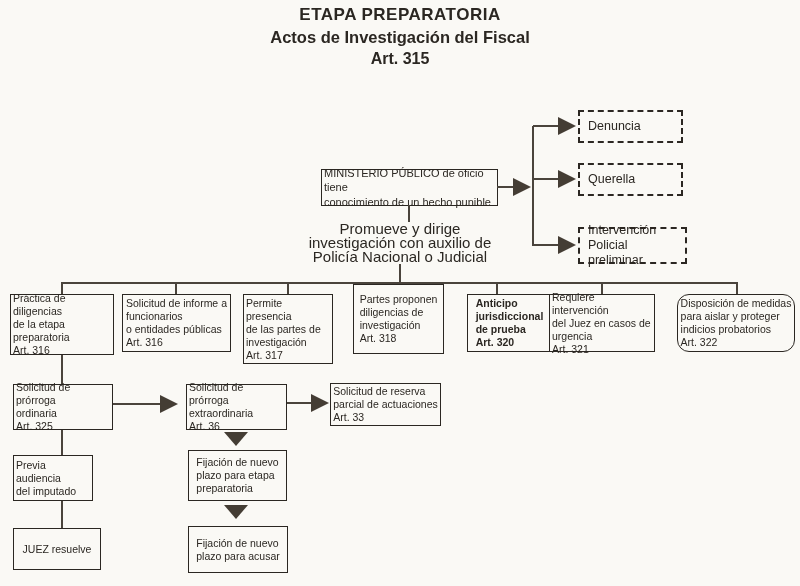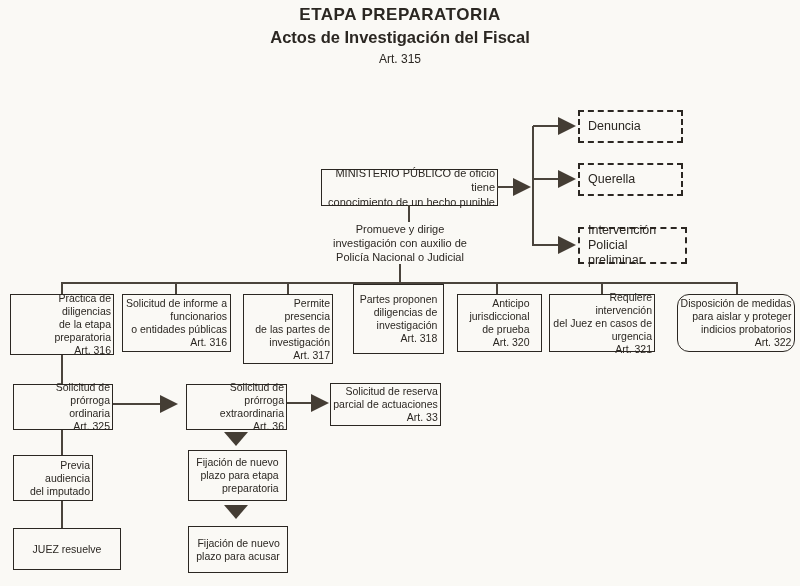--- a/index.html
+++ b/index.html
@@ -11,35 +11,35 @@
   *{margin:0;padding:0;box-sizing:border-box;}
   html,body{background:#e8e6e0;}
   body{font-family:"Liberation Sans","DejaVu Sans",sans-serif;}
   .canvas{
     position:relative;width:800px;height:586px;background:var(--paper);
     overflow:hidden;color:var(--ink);
   }
   .title-block{position:absolute;left:0;top:3px;width:800px;text-align:center;}
   .title-line1{font-size:17px;font-weight:bold;letter-spacing:.5px;line-height:23px;}
   .title-line2{font-size:16.5px;font-weight:bold;line-height:22px;}
-  .title-line3{font-size:12px;font-weight:normal;line-height:22px;}
+  .title-line3{font-size:16px;font-weight:bold;line-height:22px;}
 
   .node{
     position:absolute;border:1.5px solid var(--ink);background:var(--paper);
-    display:flex;align-items:center;justify-content:center;text-align:right;
+    display:flex;align-items:center;justify-content:center;text-align:left;
     white-space:pre-line;font-size:10.5px;line-height:13px;padding:2px;
   }
   .node-ministerio{font-size:11px;line-height:14.5px;}
   .node-dashed{
     border:2px dashed var(--ink);justify-content:flex-start;text-align:left;
     padding-left:8px;font-size:12.5px;line-height:15px;
   }
   .float-label{
     position:absolute;text-align:center;white-space:pre-line;
-    font-size:11px;line-height:14px;
+    font-size:15px;line-height:14px;
   }
   .hline,.vline{position:absolute;background:var(--line);}
   .hline{height:2px;}
   .vline{width:2px;}
   .tri-right{
     position:absolute;width:0;height:0;
     border-top:9px solid transparent;border-bottom:9px solid transparent;
     border-left:18px solid var(--arrow);
   }
   .tri-down{
@@ -103,21 +103,21 @@
 o entidades públicas
 Art. 316</div>
   <div class="node" style="left:243px;top:294px;width:90px;height:70px;">Permite presencia
 de las partes de
 investigación
 Art. 317</div>
   <div class="node" style="left:353px;top:284px;width:91px;height:70px;">Partes proponen
 diligencias de
 investigación
 Art. 318</div>
-  <div class="node" style="left:457px;top:294px;width:85px;height:58px;">Anticipo
+  <div class="node" style="left:467px;top:294px;width:85px;height:58px;font-weight:bold;">Anticipo
 jurisdiccional
 de prueba
 Art. 320</div>
   <div class="node" style="left:549px;top:294px;width:106px;height:58px;">Requiere intervención
 del Juez en casos de
 urgencia
 Art. 321</div>
   <div class="node" style="left:677px;top:294px;width:118px;height:58px;border-radius:12px;">Disposición de medidas
 para aislar y proteger
 indicios probatorios
@@ -126,21 +126,21 @@
   <div class="vline" style="left:61px;top:355px;height:29px;"></div>
   <div class="node" style="left:13px;top:384px;width:100px;height:46px;">Solicitud de prórroga
 ordinaria
 Art. 325</div>
 
   <div class="vline" style="left:61px;top:430px;height:25px;"></div>
   <div class="node" style="left:13px;top:455px;width:80px;height:46px;">Previa audiencia
 del imputado</div>
 
   <div class="vline" style="left:61px;top:501px;height:27px;"></div>
-  <div class="node" style="left:13px;top:528px;width:108px;height:42px;">JUEZ resuelve</div>
+  <div class="node" style="left:13px;top:528px;width:88px;height:42px;">JUEZ resuelve</div>
 
   <div class="hline" style="left:113px;top:403px;width:48px;"></div>
   <div class="tri-right" style="left:160px;top:395px;"></div>
 
   <div class="node" style="left:186px;top:384px;width:101px;height:46px;">Solicitud de prórroga
 extraordinaria
 Art. 36</div>
 
   <div class="hline" style="left:287px;top:402px;width:25px;"></div>
   <div class="tri-right" style="left:311px;top:394px;"></div>

